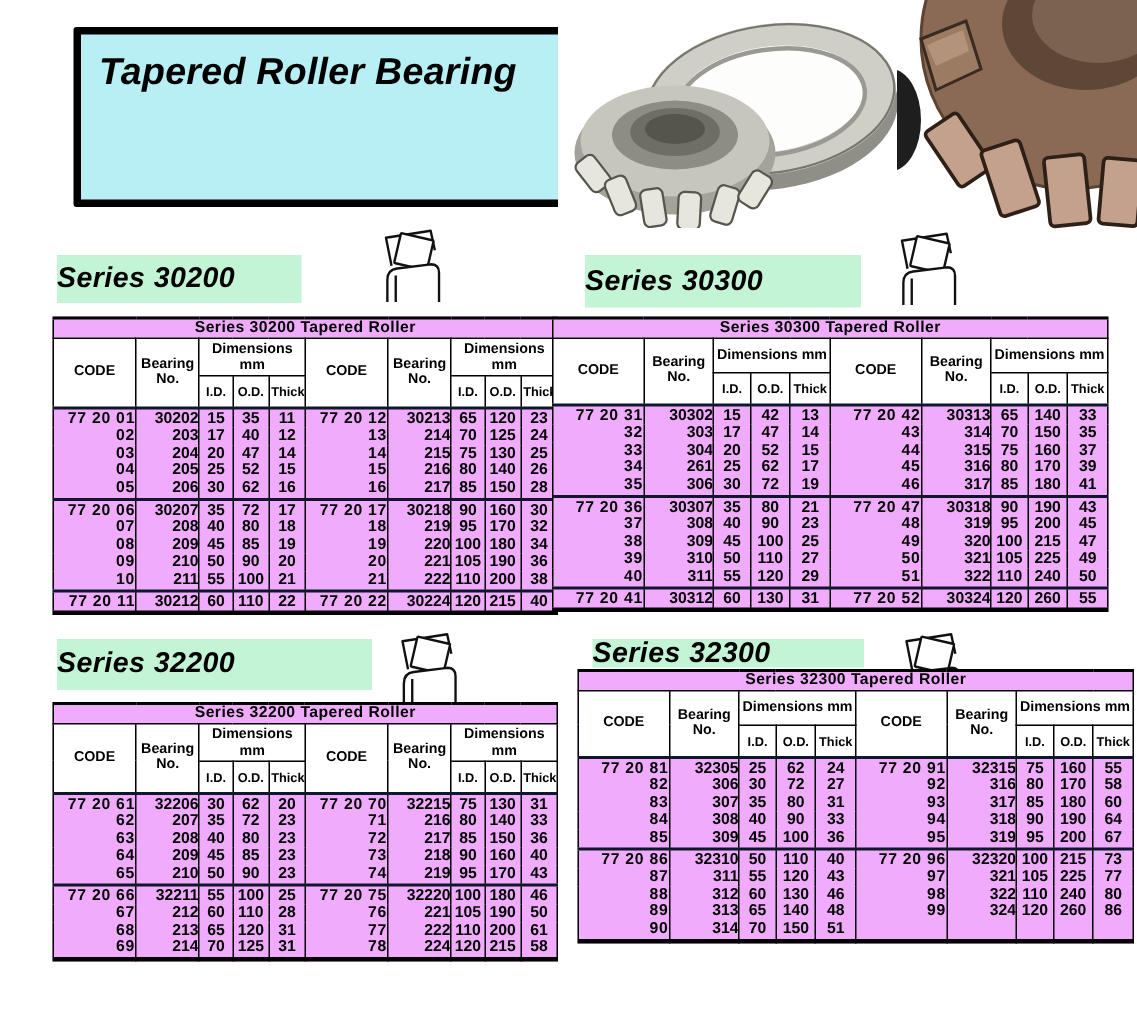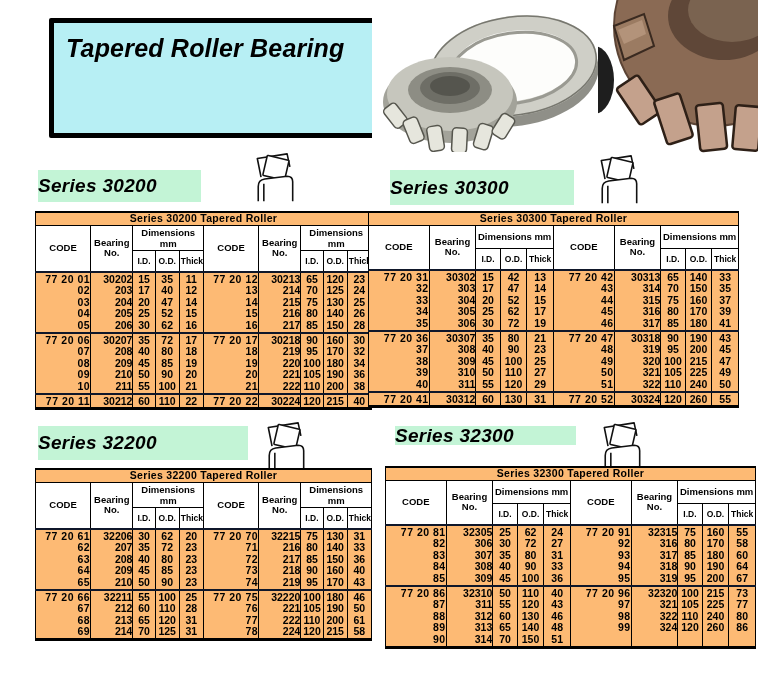--- a/index.html
+++ b/index.html
@@ -24,26 +24,26 @@
   .lbl2{left:390px;top:170px;width:184px;height:35px;}
   .lbl3{left:38px;top:426px;width:210px;height:34px;}
   .lbl4{left:395px;top:426px;width:181px;height:19px;}
 
   
   .xsec{width:44px;height:54px;}
   .ic1{left:253px;top:152px;} .ic2{left:597px;top:154px;}
   .ic3{left:264px;top:421px;} .ic4{left:600px;top:421px;}
 
   
-  table.spec{border-collapse:collapse;table-layout:fixed;background:#fdba74;
+  table.spec{border-collapse:collapse;table-layout:fixed;background:#f0abfc;
              border:1px solid #000;border-top:2px solid #000;border-bottom:3px solid #000;}
   .t1{left:35px;top:211px;width:337px;}
   .t2{left:368px;top:211px;width:371px;}
   .t3{left:35px;top:468px;width:337px;}
-  .t4{left:385px;top:466px;width:371px;}
+  .t4{left:385px;top:446px;width:371px;}
   table.spec col.w-code{width:16.4%;} table.spec col.w-brg{width:12.6%;}
   table.spec col.w-id{width:6.6%;}  table.spec col.w-od{width:7.2%;}
   table.spec col.w-th{width:7.2%;}
   td.ttl{border-bottom:1px solid #000;text-align:center;font-size:14.5px;font-weight:400;
          height:21px;letter-spacing:.3px;}
   table.spec th{border:1px solid #000;font-weight:700;background:#fff;}
   th.hcode,th.hbrg{font-size:9.5px;height:40px;line-height:10px;}
   th.hdim{font-size:9.5px;height:20px;}
   th.hsub{font-size:8.5px;height:18px;}
   table.spec td{border-left:1px solid #000;border-right:1px solid #000;
@@ -375,21 +375,21 @@
         <td class="dim">52</td>
         <td class="dim">15</td>
         <td class="code">44</td>
         <td class="brg">315</td>
         <td class="dim">75</td>
         <td class="dim">160</td>
         <td class="dim">37</td>
       </tr>
       <tr>
         <td class="code">34</td>
-        <td class="brg">305</td>
+        <td class="brg">261</td>
         <td class="dim">25</td>
         <td class="dim">62</td>
         <td class="dim">17</td>
         <td class="code">45</td>
         <td class="brg">316</td>
         <td class="dim">80</td>
         <td class="dim">170</td>
         <td class="dim">39</td>
       </tr>
       <tr>

